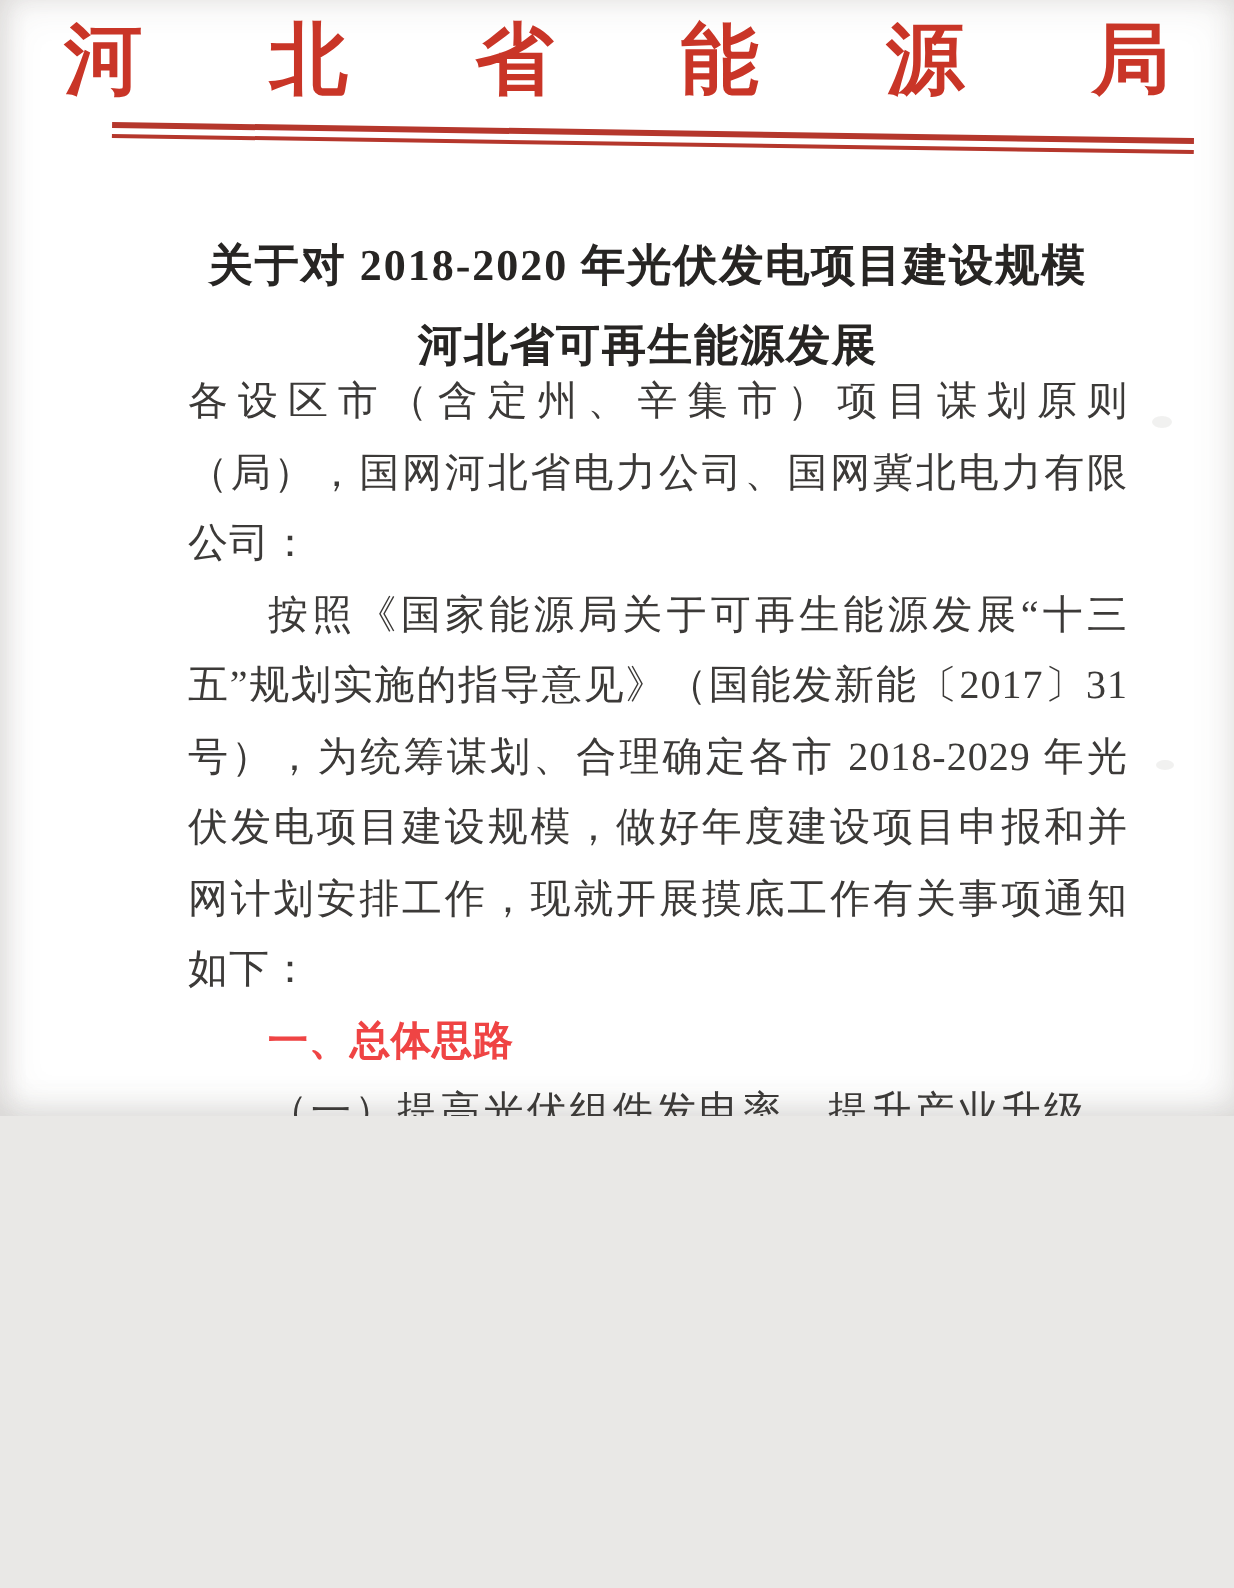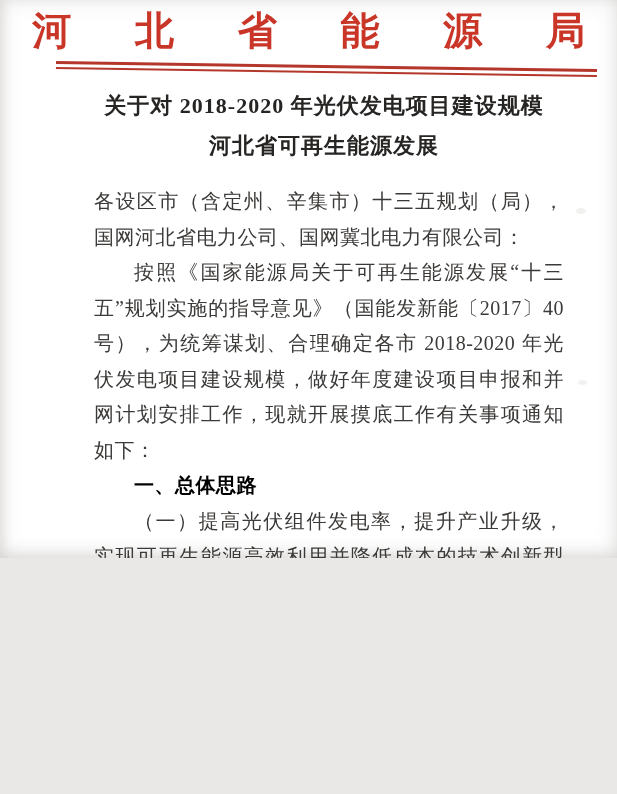--- a/index.html
+++ b/index.html
@@ -54,21 +54,21 @@
     width: 532px;
     height: 3px;
     border-top: 1px solid var(--rule_red, #b5372c);
     border-bottom: 3px solid var(--rule_red, #b5372c);
     transform: rotate(-0.25deg);
     transform-origin: 0 50%;
   }
   
   .title {
     position: absolute;
-    top: 86px;
+    top: 113px;
     left: 74px;
     width: 500px;
     text-align: center;
     font-size: 22px;
     line-height: 40px;
     font-weight: 700;
     color: #272523;
     letter-spacing: 1px;
   }
   
@@ -86,21 +86,21 @@
   .para {
     margin: 0;
     text-indent: 2em;
   }
   .para.salutation {
     text-indent: 0;
   }
   .para.heading {
     font-weight: 700;
     font-family: "Liberation Sans", "DejaVu Sans", sans-serif;
-    color: #000000;
+    color: #ef4444;
   }
   
   .smudge {
     position: absolute;
     background: rgba(120, 115, 110, 0.10);
     border-radius: 50%;
   }
   .smudge.s1 { left: 58px; top: 757px; width: 26px; height: 7px; }
   .smudge.s2 { left: 576px; top: 208px; width: 10px; height: 6px; }
   .smudge.s3 { left: 578px; top: 380px; width: 9px; height: 5px; }
@@ -113,22 +113,22 @@
   <div class="agency">河 北 省 能 源 局</div>
 
   <div class="rule rule-top"></div>
 
   <div class="title">
     <div>关于对 2018-2020 年光伏发电项目建设规模</div>
     <div>河北省可再生能源发展</div>
   </div>
 
   <div class="doc-body">
-      <div class="para salutation">各设区市（含定州、辛集市）十三五规划（局），国网河北省电力公司、国网冀北电力有限公司：</div>
-      <div class="para paragraph">按照《国家能源局关于可再生能源发展“十三五”规划实施的指导意见》（国能发新能〔2017〕40 号），为统筹谋划、合理确定各市 2018-2020 年光伏发电项目建设规模，做好年度建设项目申报和并网计划安排工作，现就开展摸底工作有关事项通知如下：</div>
+      <div class="para salutation">各设区市（含定州、辛集市）项目谋划原则（局），国网河北省电力公司、国网冀北电力有限公司：</div>
+      <div class="para paragraph">按照《国家能源局关于可再生能源发展“十三五”规划实施的指导意见》（国能发新能〔2017〕31 号），为统筹谋划、合理确定各市 2018-2029 年光伏发电项目建设规模，做好年度建设项目申报和并网计划安排工作，现就开展摸底工作有关事项通知如下：</div>
       <div class="para heading">一、总体思路</div>
       <div class="para paragraph">（一）提高光伏组件发电率，提升产业升级，实现可再生能源高效利用并降低成本的技术创新型项目。</div>
     </div>
 
   <div class="rule rule-bottom"></div>
 
   <div class="smudge s1"></div>
   <div class="smudge s2"></div>
   <div class="smudge s3"></div>
 

